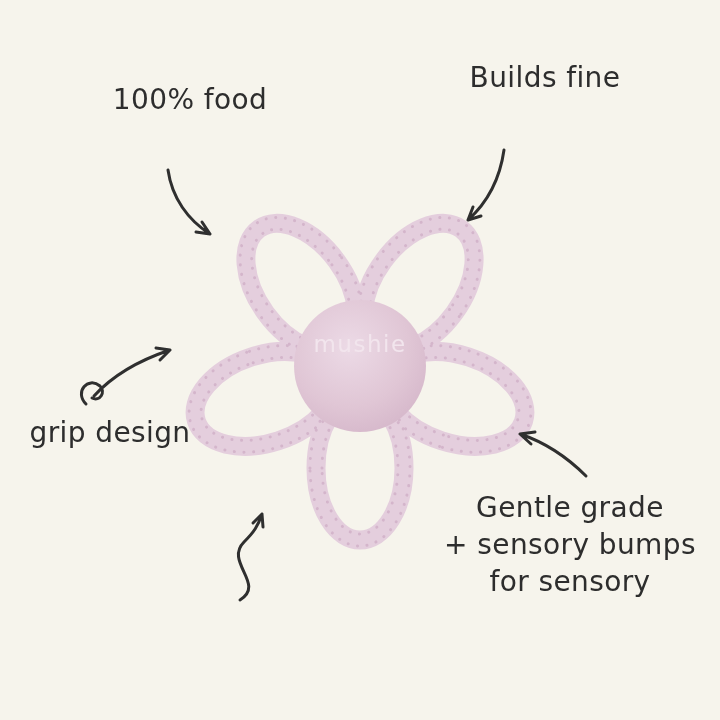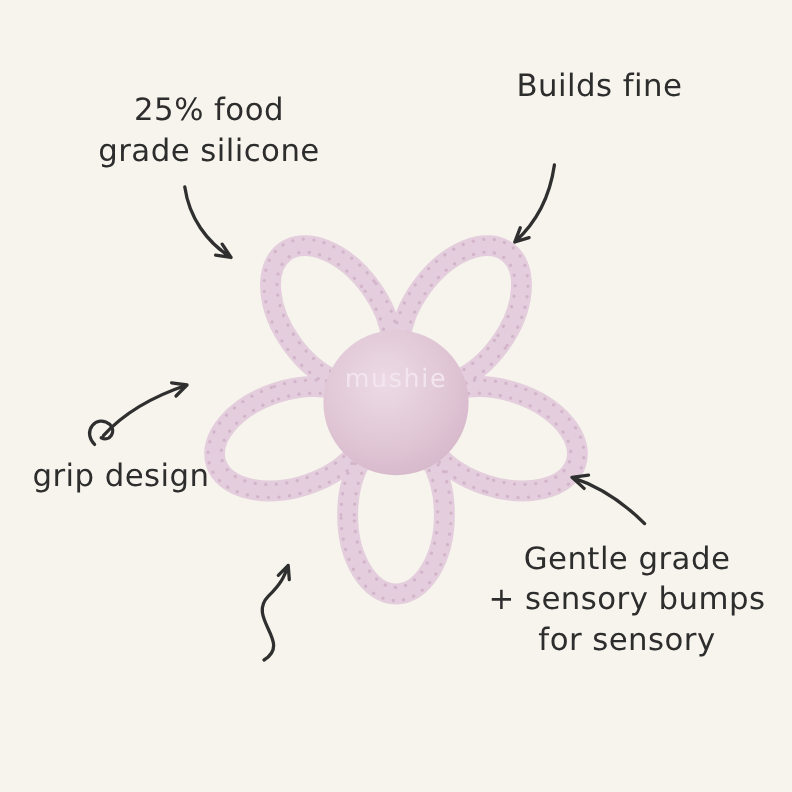--- a/index.html
+++ b/index.html
@@ -68,22 +68,21 @@
     <g fill="none" stroke="#2f2f2f" stroke-width="3" stroke-linecap="round" stroke-linejoin="round">
       <path d="M 168 170 C 172 198 188 220 210 234 M 210 234 L 202 222 M 210 234 L 196 232"></path>
       <path d="M 504 150 C 500 178 488 202 468 220 M 468 220 L 481 216 M 468 220 L 473 207"></path>
       <path d="M 86 404 C 74 392 88 376 100 386 C 106 392 100 402 92 398 M 94 396 C 114 374 140 360 170 350 M 170 350 L 156 348 M 170 350 L 160 360"></path>
       <path d="M 586 476 C 566 456 544 442 520 434 M 520 434 L 531 444 M 520 434 L 535 432"></path>
       <path d="M 240 600 C 266 584 224 562 244 542 C 254 532 258 526 262 514 M 262 514 L 253 523 M 262 514 L 263 527"></path>
     </g>
   </svg>
 
   <div class="ann" style="left:55px; top:82px; width:270px;">
-    <span>25% food</span>
-    <span>grade silicone</span>
+    <span>100% food</span>
   </div>
 
   <div class="ann" style="left:415px; top:60px; width:260px;">
     <span>Builds fine</span>
   </div>
 
   <div class="ann" style="left:5px; top:415px; width:210px;">
     <span>grip design</span>
   </div>
 

